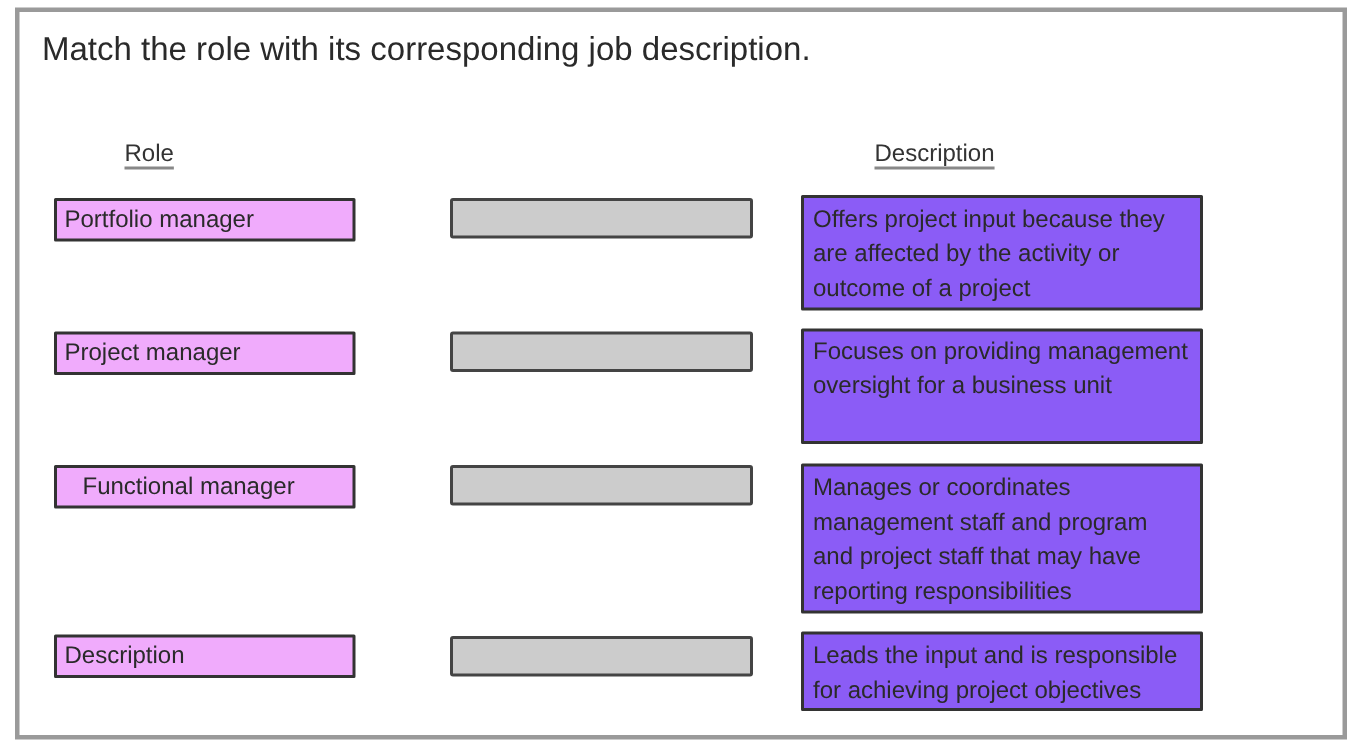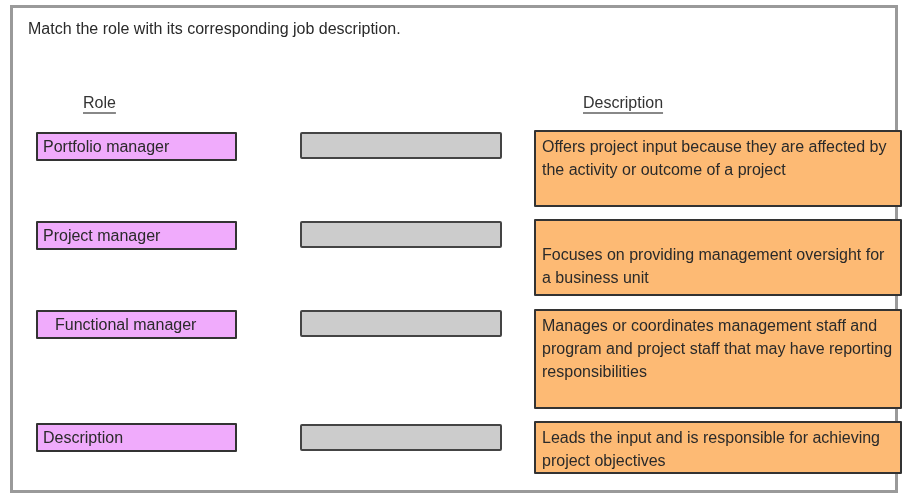--- a/index.html
+++ b/index.html
@@ -1,32 +1,32 @@
 <!DOCTYPE html>
 <html><head>
   <meta charset="utf-8">
   <style>
     html, body { margin: 0; padding: 0; background: #ffffff; }
     body { width: 904px; height: 497px; position: relative; overflow: hidden;
            font-family: "Liberation Sans", sans-serif; color: #2a2a2a; }
     .frame { position: absolute; left: 10px; top: 5px; width: 882px; height: 482px;
              border: 3px solid #9a9a9a; background: #fff; }
-    .prompt { position: absolute; left: 28px; top: 20px; font-size: 16px; color: #2a2a2a; }
+    .prompt { position: absolute; left: 28px; top: 20px; font-size: 22px; color: #2a2a2a; }
     .col-head { position: absolute; font-size: 16px; color: #333;
                 text-decoration: underline; text-decoration-color: #888;
                 text-underline-offset: 4px; text-decoration-thickness: 2px; margin-left: 44px; }
     .role-box { position: absolute; left: 36px; width: 201px; height: 29px;
                 border: 2px solid #333; background: #f0abfc; box-sizing: border-box;
                 font-size: 16px; padding: 4px 0 0 5px; white-space: nowrap;
                 border-radius: 1px; cursor: grab; }
     .slot { position: absolute; left: 300px; width: 202px; height: 27px;
             border: 2px solid #444; background: #cccccc; box-sizing: border-box;
             border-radius: 2px; }
-    .desc-box { position: absolute; left: 534px; width: 368px; border: 2px solid #333;
-                background: #fdba74; box-sizing: border-box; font-size: 16px;
+    .desc-box { position: absolute; left: 534px; width: 268px; border: 2px solid #333;
+                background: #8b5cf6; box-sizing: border-box; font-size: 16px;
                 line-height: 23px; padding: 3px 4px 0 6px; border-radius: 1px; }
   </style>
 </head>
 <body>
 
 <div class="frame"></div>
 
 <div class="prompt">Match the role with its corresponding job description.</div>
 
 <div class="col-head" style="left:39px; top:94px;">Role</div>
@@ -36,15 +36,15 @@
 <div class="role-box" style="top:221px;">Project manager</div>
 <div class="role-box" style="top:310px;padding-left:17px;">Functional manager</div>
 <div class="role-box" style="top:423px;">Description</div>
 
 <div class="slot" style="top:132px;"></div>
 <div class="slot" style="top:221px;"></div>
 <div class="slot" style="top:310px;"></div>
 <div class="slot" style="top:424px;"></div>
 
 <div class="desc-box" style="top:130px; height:77px;">Offers project input because they are affected by the activity or outcome of a project</div>
-<div class="desc-box" style="top:219px; height:77px; padding-top:22px;">Focuses on providing management oversight for a business unit</div>
+<div class="desc-box" style="top:219px; height:77px; padding-top:2px;">Focuses on providing management oversight for a business unit</div>
 <div class="desc-box" style="top:309px; height:100px;">Manages or coordinates management staff and program and project staff that may have reporting responsibilities</div>
 <div class="desc-box" style="top:421px; height:53px;">Leads the input and is responsible for achieving project objectives</div>
 
 </body></html>

